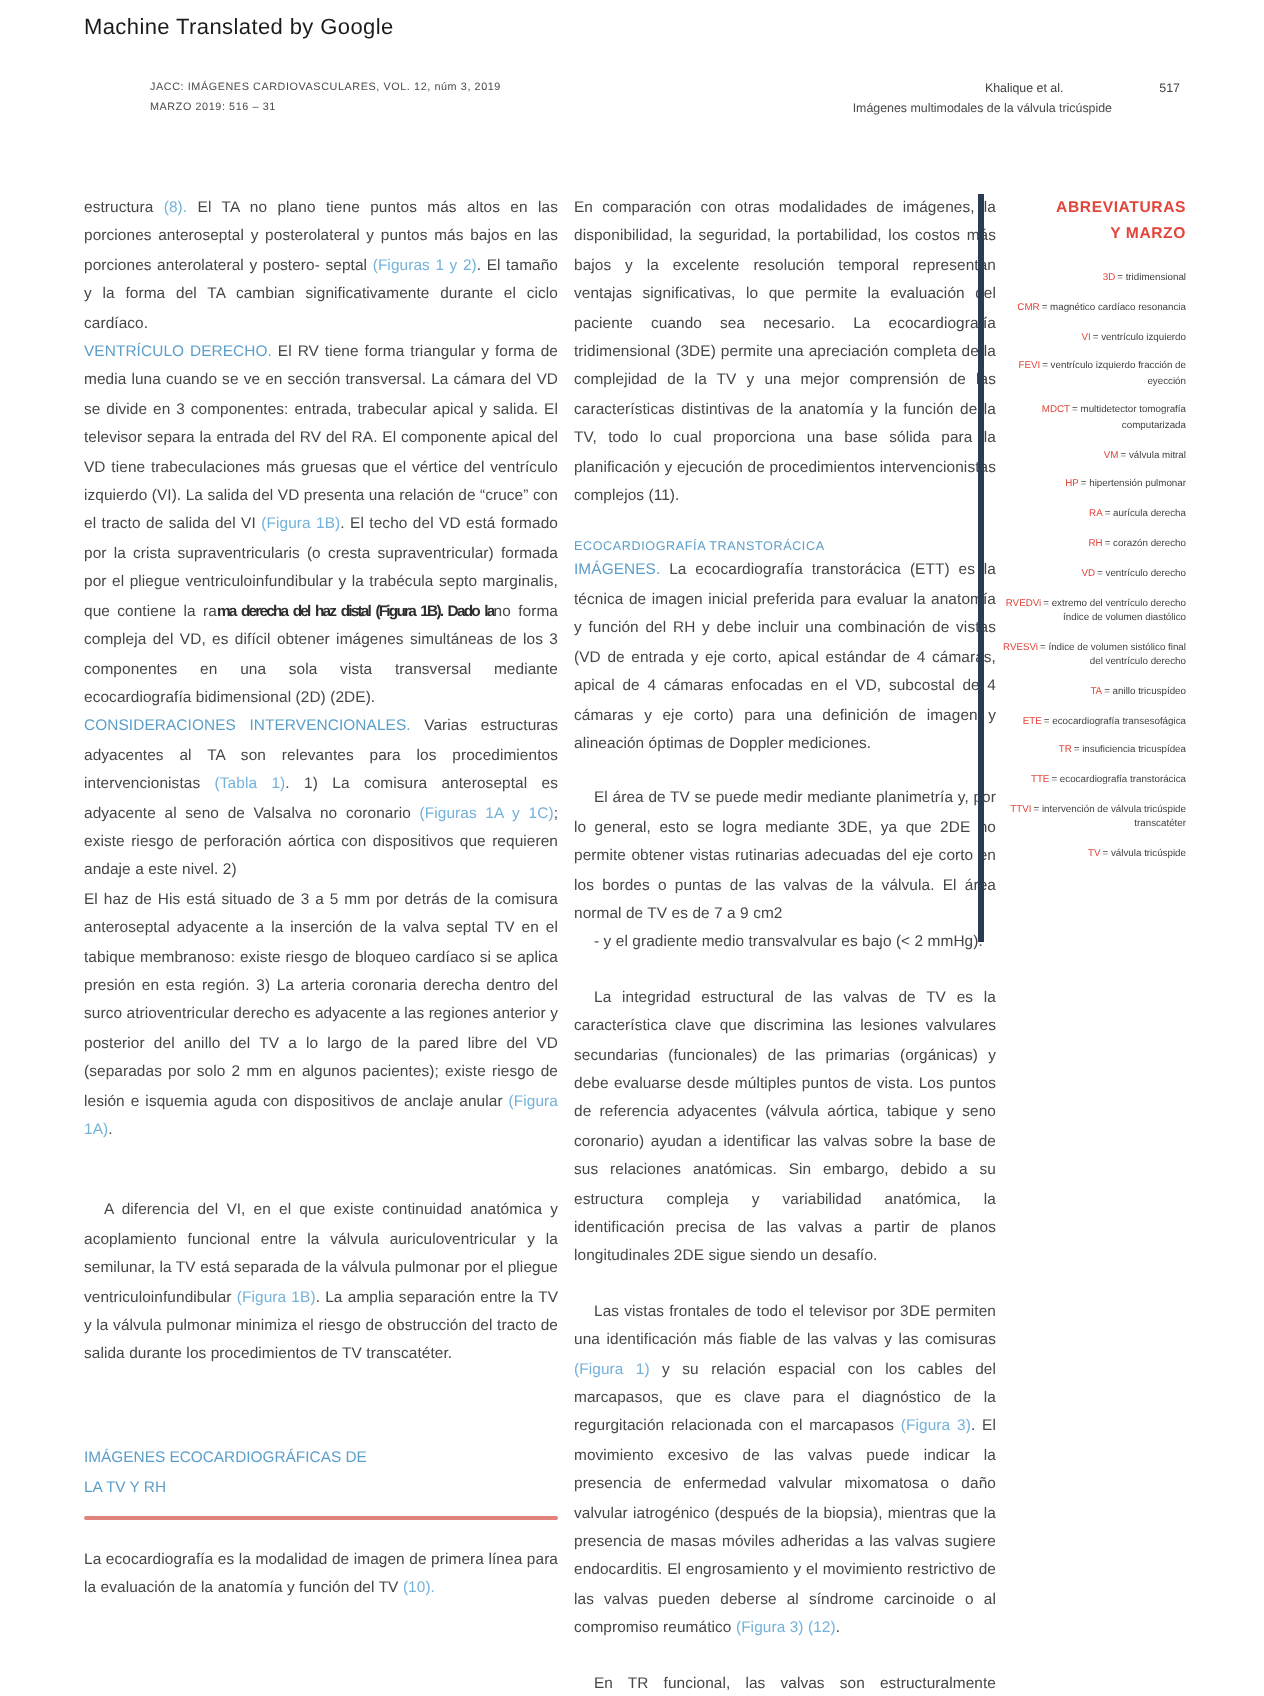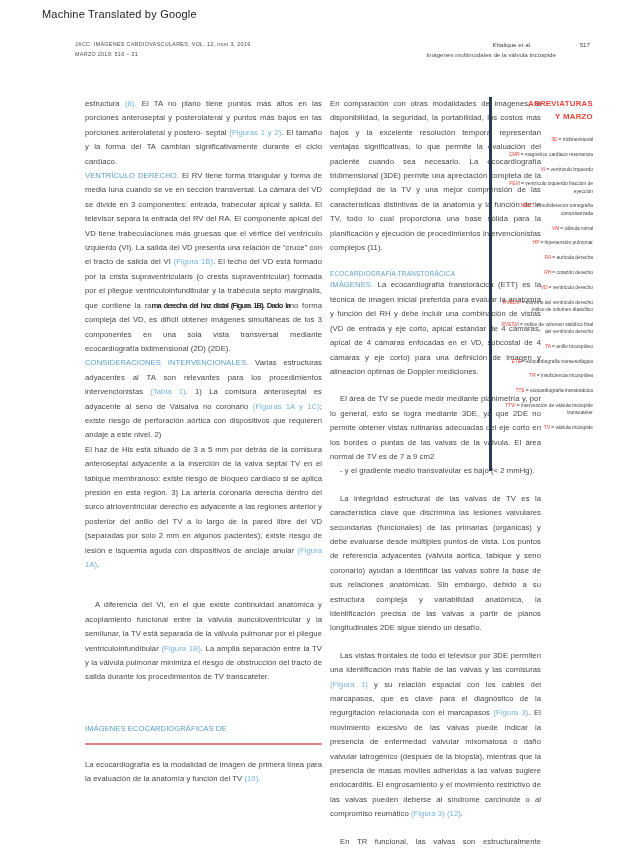--- a/index.html
+++ b/index.html
@@ -18,21 +18,21 @@
     position:absolute; left:75px; top:40px;
     font-size:5.4px; line-height:9.5px; color:#4a4a4a; letter-spacing:0.3px;
   }
   .hdr-right {
     position:absolute; top:40px; left:360px; width:230px;
     font-size:6.2px; color:#3f3f3f;
   }
   .hdr-row1 { display:flex; justify-content:flex-end; gap:48px; line-height:10px; }
   .hdr-row2 { text-align:right; padding-right:34px; line-height:10px; color:#4a4a4a; }
 
-  .col { position:absolute; top:97px; height:751px; overflow:hidden;margin-left:43px; }
+  .col { position:absolute; top:97px; height:751px; overflow:hidden; }
   .col-left { left:42px;  width:237px; }
   .col-mid  { left:287px; width:211px; }
 
   p {
     margin:0; font-size:7.7px; line-height:14.4px;
     color:#464646; text-align:justify; letter-spacing:0.05px;
   }
   .indent { text-indent:10px; }
   .gap-lg { margin-top:26px; }
   .gap-md { margin-top:13px; }
@@ -86,20 +86,21 @@
 
 
   <p><span class="lead">CONSIDERACIONES INTERVENCIONALES.</span><span> Varias estructuras adyacentes al TA son relevantes para los procedimientos intervencionistas </span><span class="lnk">(Tabla 1)</span><span>. 1) La comisura anteroseptal es adyacente al seno de Valsalva no coronario </span><span class="lnk">(Figuras 1A y 1C)</span><span>; existe riesgo de perforación aórtica con dispositivos que requieren andaje a este nivel. 2)</span></p>
 
   <p><span>El haz de His está situado de 3 a 5 mm por detrás de la comisura anteroseptal adyacente a la inserción de la valva septal TV en el tabique membranoso: existe riesgo de bloqueo cardíaco si se aplica presión en esta región. 3) La arteria coronaria derecha dentro del surco atrioventricular derecho es adyacente a las regiones anterior y posterior del anillo del TV a lo largo de la pared libre del VD (separadas por solo 2 mm en algunos pacientes); existe riesgo de lesión e isquemia aguda con dispositivos de anclaje anular </span><span class="lnk">(Figura 1A)</span><span>.</span></p>
 
   <p class="indent gap-lg"><span>A diferencia del VI, en el que existe continuidad anatómica y acoplamiento funcional entre la válvula auriculoventricular y la semilunar, la TV está separada de la válvula pulmonar por el pliegue ventriculoinfundibular </span><span class="lnk">(Figura 1B)</span><span>. La amplia separación entre la TV y la válvula pulmonar minimiza el riesgo de obstrucción del tracto de salida durante los procedimientos de TV transcatéter.</span></p>
 
   <div class="sec-head">
     <div>IMÁGENES ECOCARDIOGRÁFICAS DE</div>
+    <div>LA TV Y RH</div>
   </div>
   <div class="rule"></div>
 
   <p><span>La ecocardiografía es la modalidad de imagen de primera línea para la evaluación de la anatomía y función del TV </span><span class="lnk">(10).</span></p>
 </div>
 
 <div class="col col-mid">
   <p><span>En comparación con otras modalidades de imágenes, la disponibilidad, la seguridad, la portabilidad, los costos más bajos y la excelente resolución temporal representan ventajas significativas, lo que permite la evaluación del paciente cuando sea necesario. La ecocardiografía tridimensional (3DE) permite una apreciación completa de la complejidad de la TV y una mejor comprensión de las características distintivas de la anatomía y la función de la TV, todo lo cual proporciona una base sólida para la planificación y ejecución de procedimientos intervencionistas complejos (11).</span></p>
 
   <div class="subhead">ECOCARDIOGRAFÍA TRANSTORÁCICA</div>

